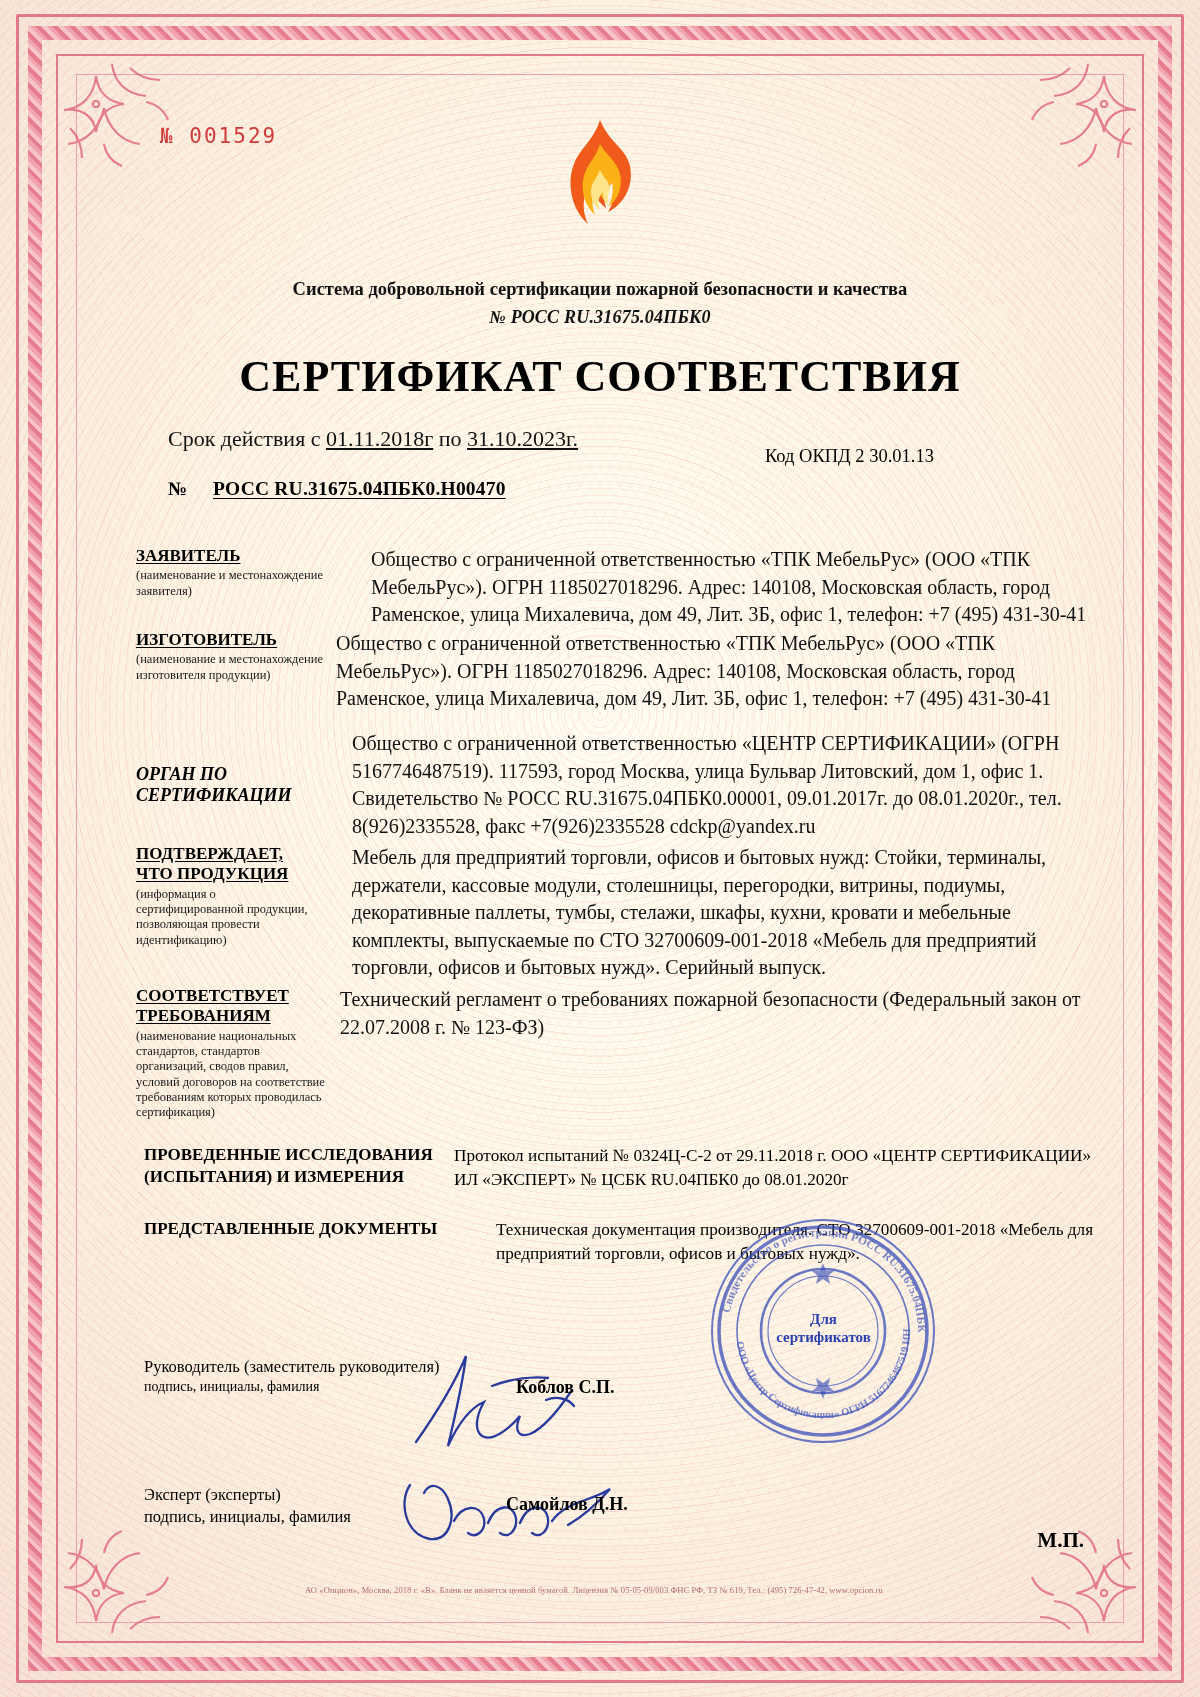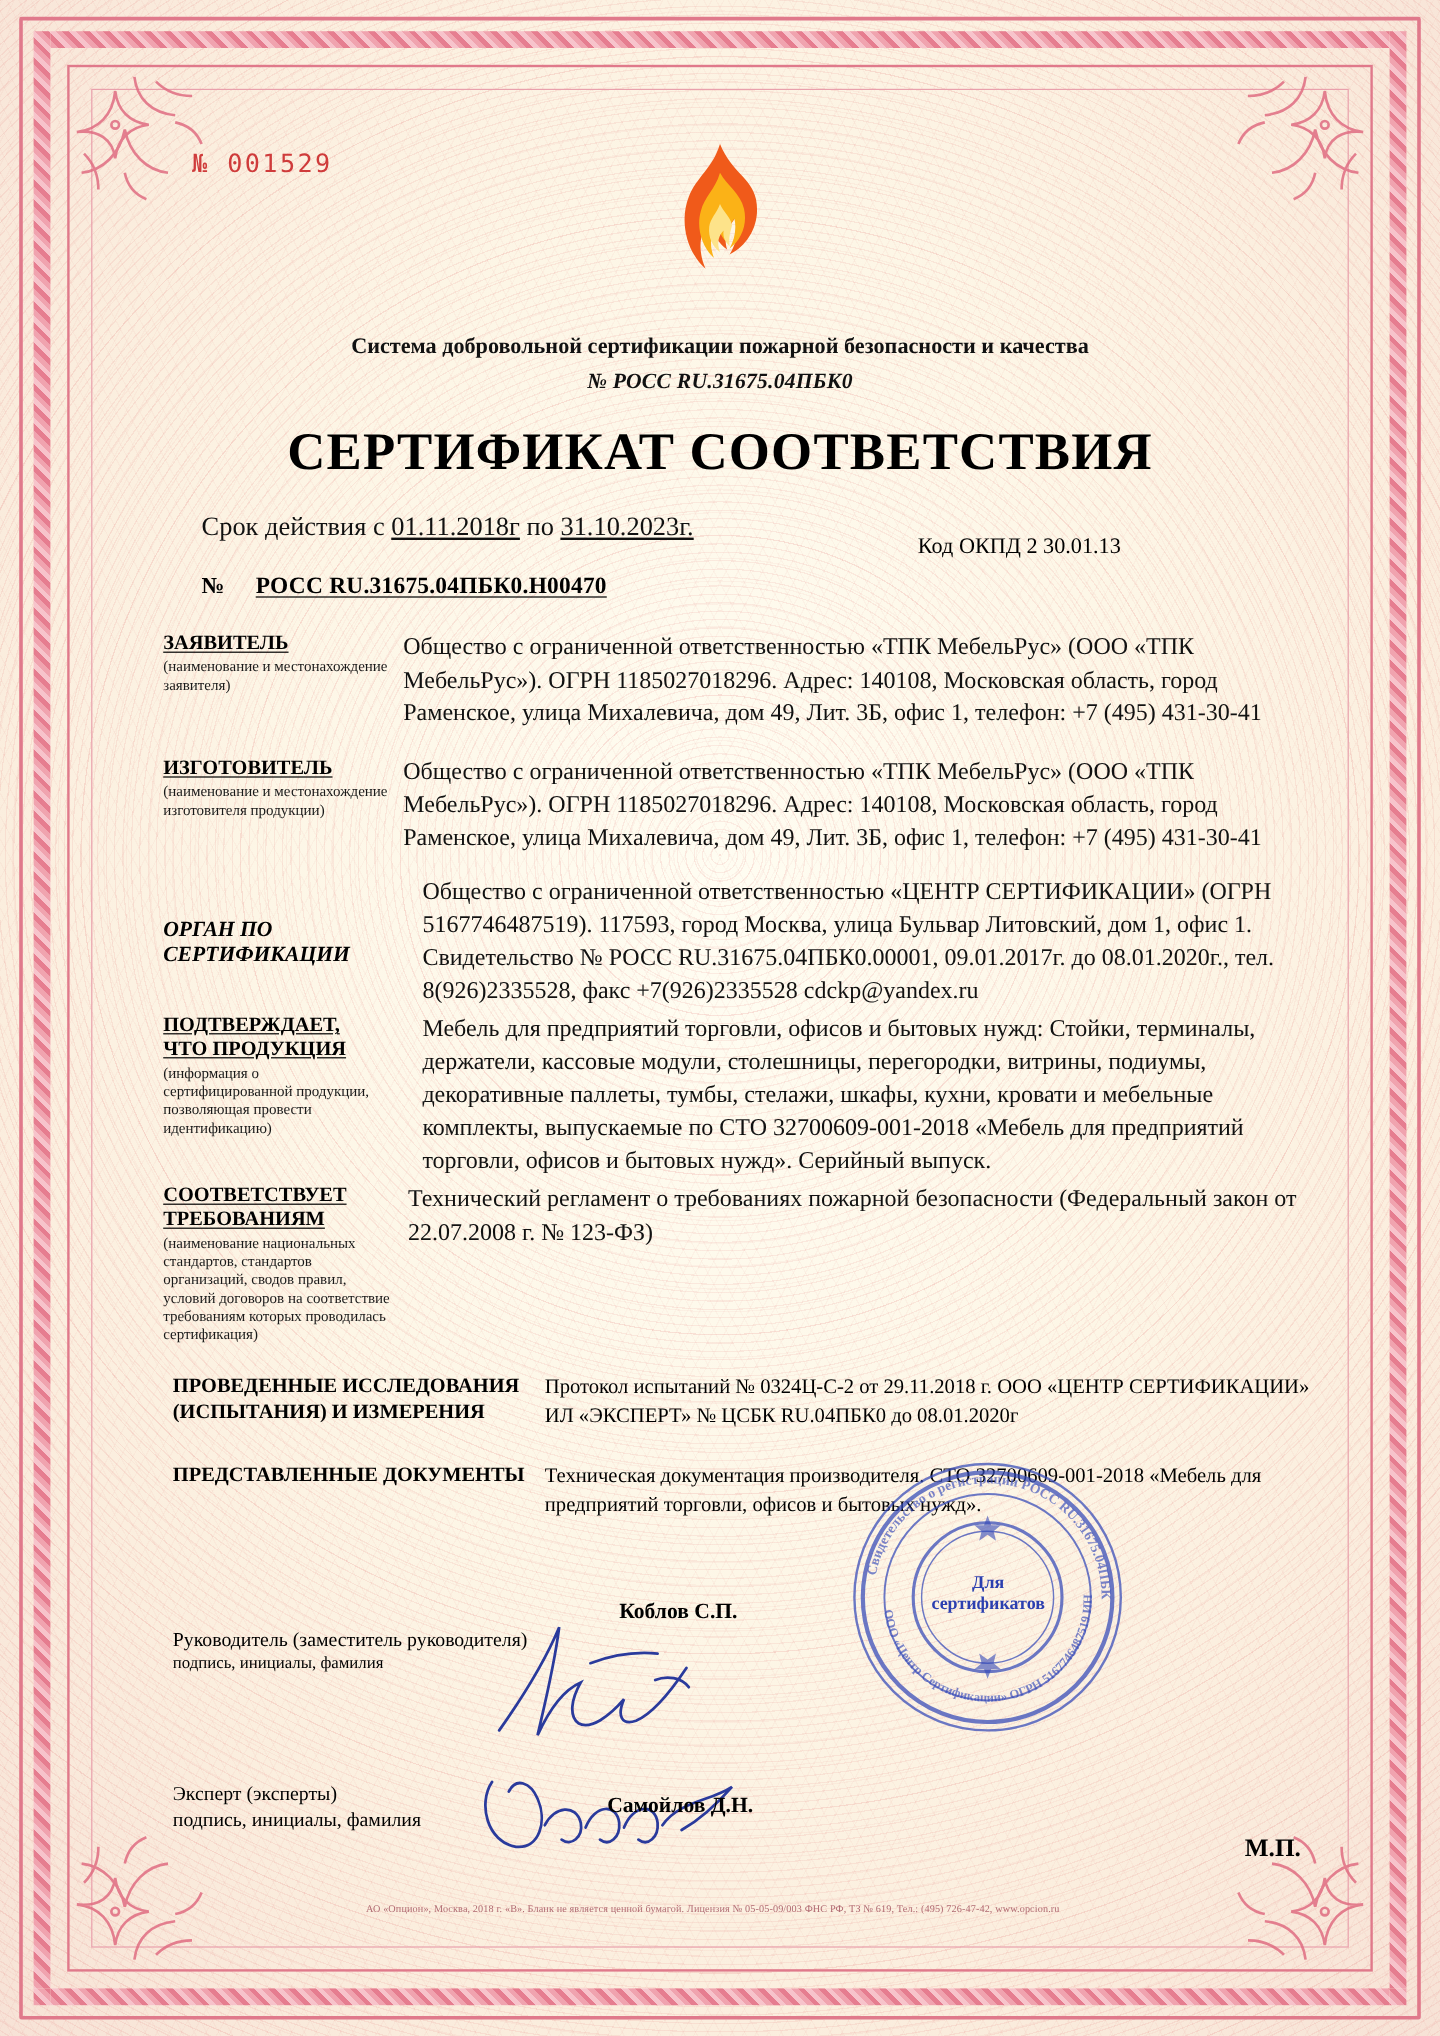--- a/index.html
+++ b/index.html
@@ -178,27 +178,27 @@
     margin-top: 2px;
     color: #1a1a1a;
   }
   .sec-body {
     flex: 1;
     font-size: 20px;
     line-height: 1.38;
     color: #111;
   }
 
-  #sec-applicant  { top: 430px; }
+  #sec-applicant  { top: 450px; gap: 35px; }
   #sec-maker      { top: 534px; }
   #sec-body-organ { top: 634px; }
   #sec-product    { top: 748px; }
   #sec-conform    { top: 890px; }
   #sec-tests      { top: 1048px; }
-  #sec-docs       { top: 1116px; }
+  #sec-docs       { top: 1116px; gap: 42px; }
 
   #sec-body-organ .sec-label .strong { font-size: 18px; text-decoration: none; font-style: italic; }
   #sec-body-organ { align-items: center; }
   #sec-body-organ .sec-body { padding-left: 16px; }
 
   #sec-product .sec-body { padding-left: 16px; }
   #sec-conform .sec-body { padding-left: 4px; }
 
   .wide-label-sec {
     position: absolute;
@@ -228,21 +228,21 @@
     font-size: 16.5px;
     line-height: 1.35;
   }
   .sign-block .u { text-decoration: underline; text-underline-offset: 2px; }
   .sign-block .tiny { font-size: 14px; }
   .sign-name {
     position: absolute;
     font-weight: bold;
     font-size: 18px;
   }
-  #sign-name-1 { left: 420px; top: 1236px; }
+  #sign-name-1 { left: 420px; top: 1281px; }
   #sign-name-2 { left: 410px; top: 1398px; }
 
   .sign-block-2 {
     position: absolute;
     left: 48px;
     top: 1388px;
     width: 400px;
     font-size: 16.5px;
     line-height: 1.35;
   }

